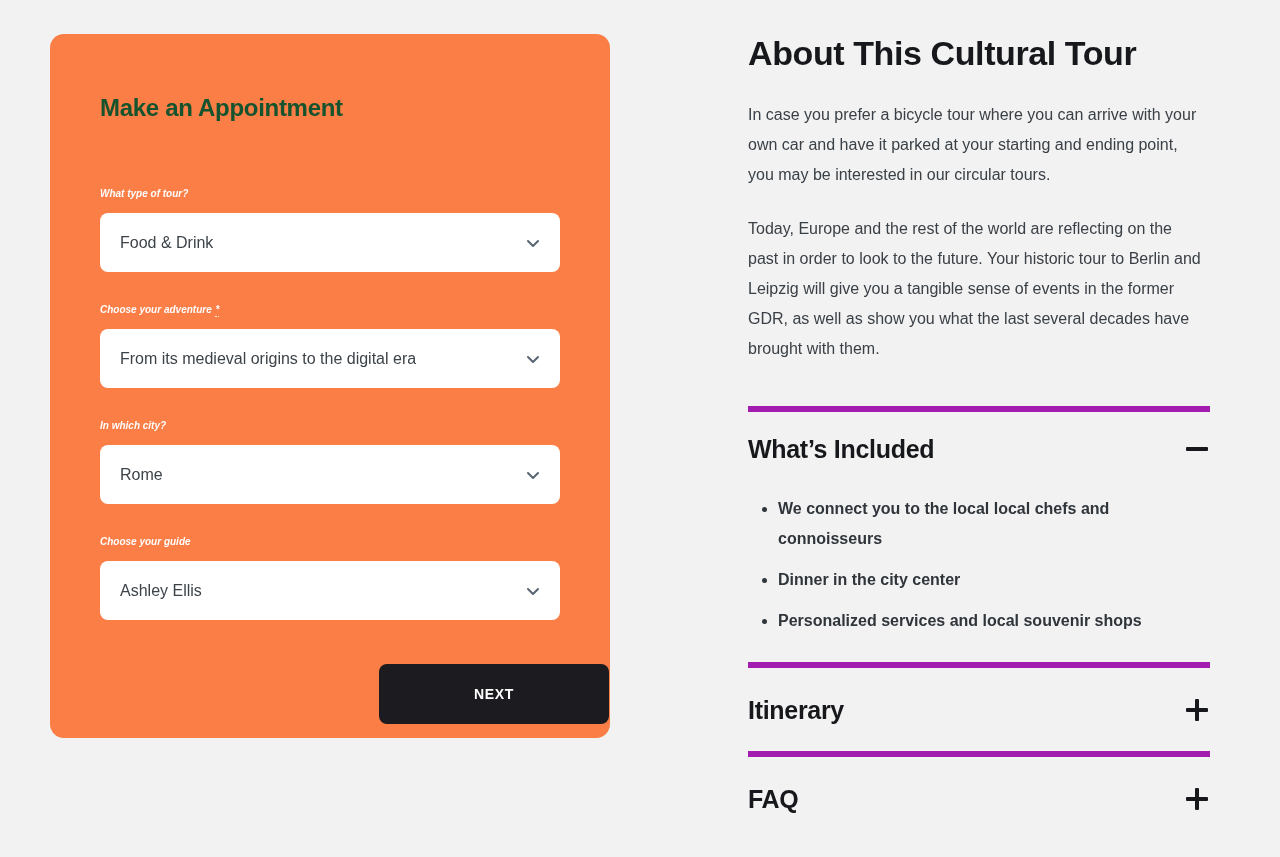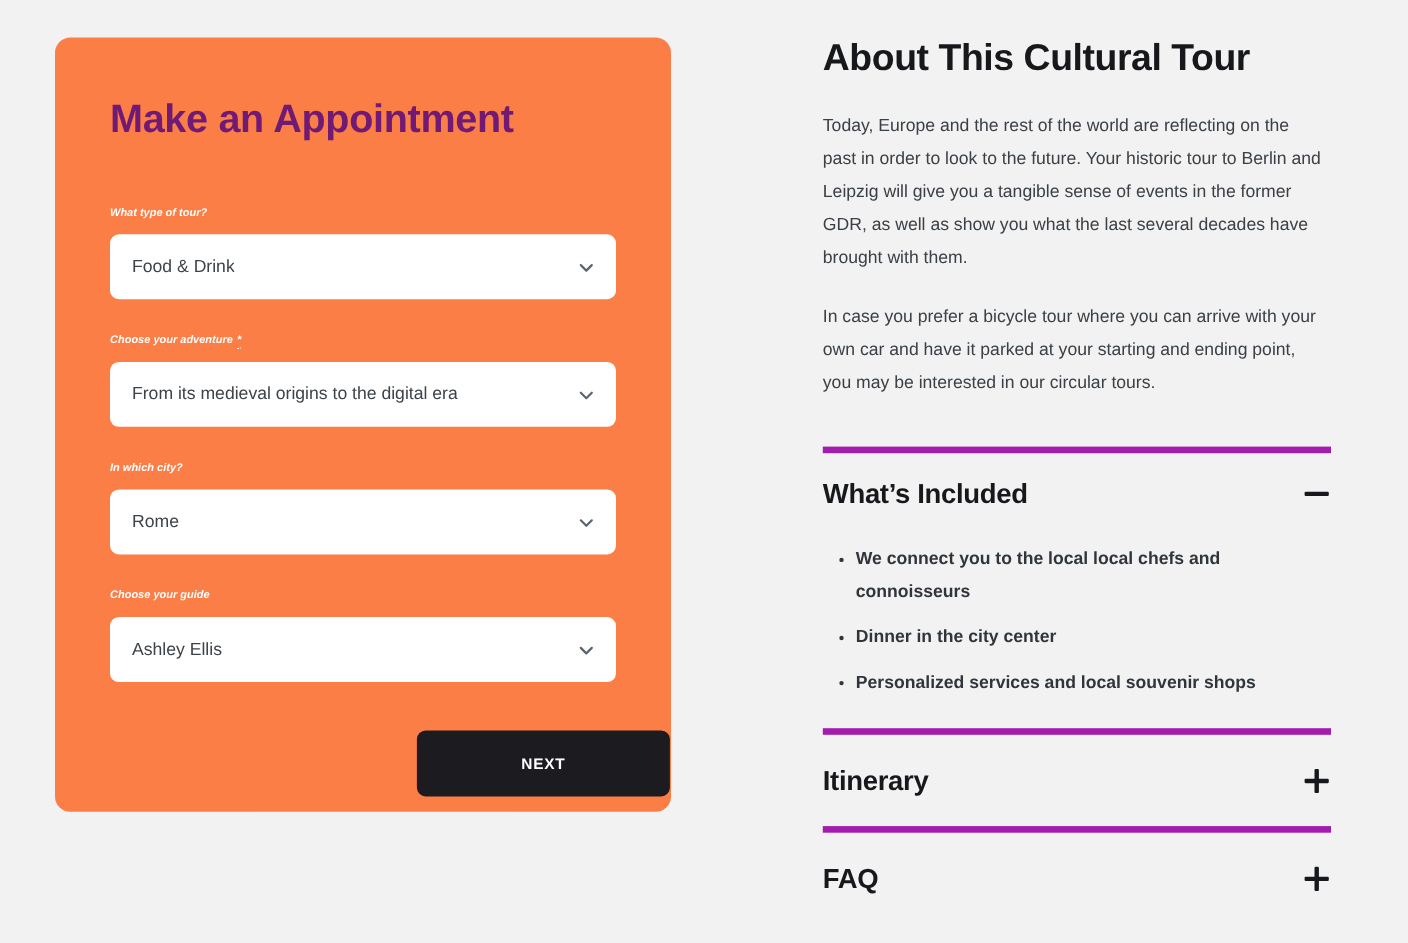--- a/index.html
+++ b/index.html
@@ -31,25 +31,25 @@
     background: #fa7e46;
     border-radius: 14px;
     box-sizing: border-box;
     padding: 0;
   }
   .form-title {
     position: absolute;
     left: 50px;
     top: 55px;
     margin: 0;
-    font-size: 36px;
+    font-size: 24px;
     line-height: 38px;
     font-weight: bold;
     letter-spacing: -0.3px;
-    color: #701a75;
+    color: #14532d;
   }
   .field {
     position: absolute;
     left: 50px;
     width: 460px;
   }
   .field-label {
     display: block;
     font-size: 10px;
     line-height: 20px;
@@ -248,22 +248,22 @@
             </svg>
         </span>
       </div>
     </div>
 
     <button class="next-button">NEXT</button>
   </div>
 
   <div class="about-panel">
     <h2 class="about-title">About This Cultural Tour</h2>
+    <p class="about-para">In case you prefer a bicycle tour where you can arrive with your own car and have it parked at your starting and ending point, you may be interested in our circular tours.</p>
     <p class="about-para">Today, Europe and the rest of the world are reflecting on the past in order to look to the future. Your historic tour to Berlin and Leipzig will give you a tangible sense of events in the former GDR, as well as show you what the last several decades have brought with them.</p>
-    <p class="about-para">In case you prefer a bicycle tour where you can arrive with your own car and have it parked at your starting and ending point, you may be interested in our circular tours.</p>
 
     <div class="accordion">
 
       <div class="acc-item">
         <div class="acc-head">
           <h3 class="acc-title">What’s Included</h3>
           <span class="acc-icon">
             <span class="bar-h"></span>
           </span>
         </div>

